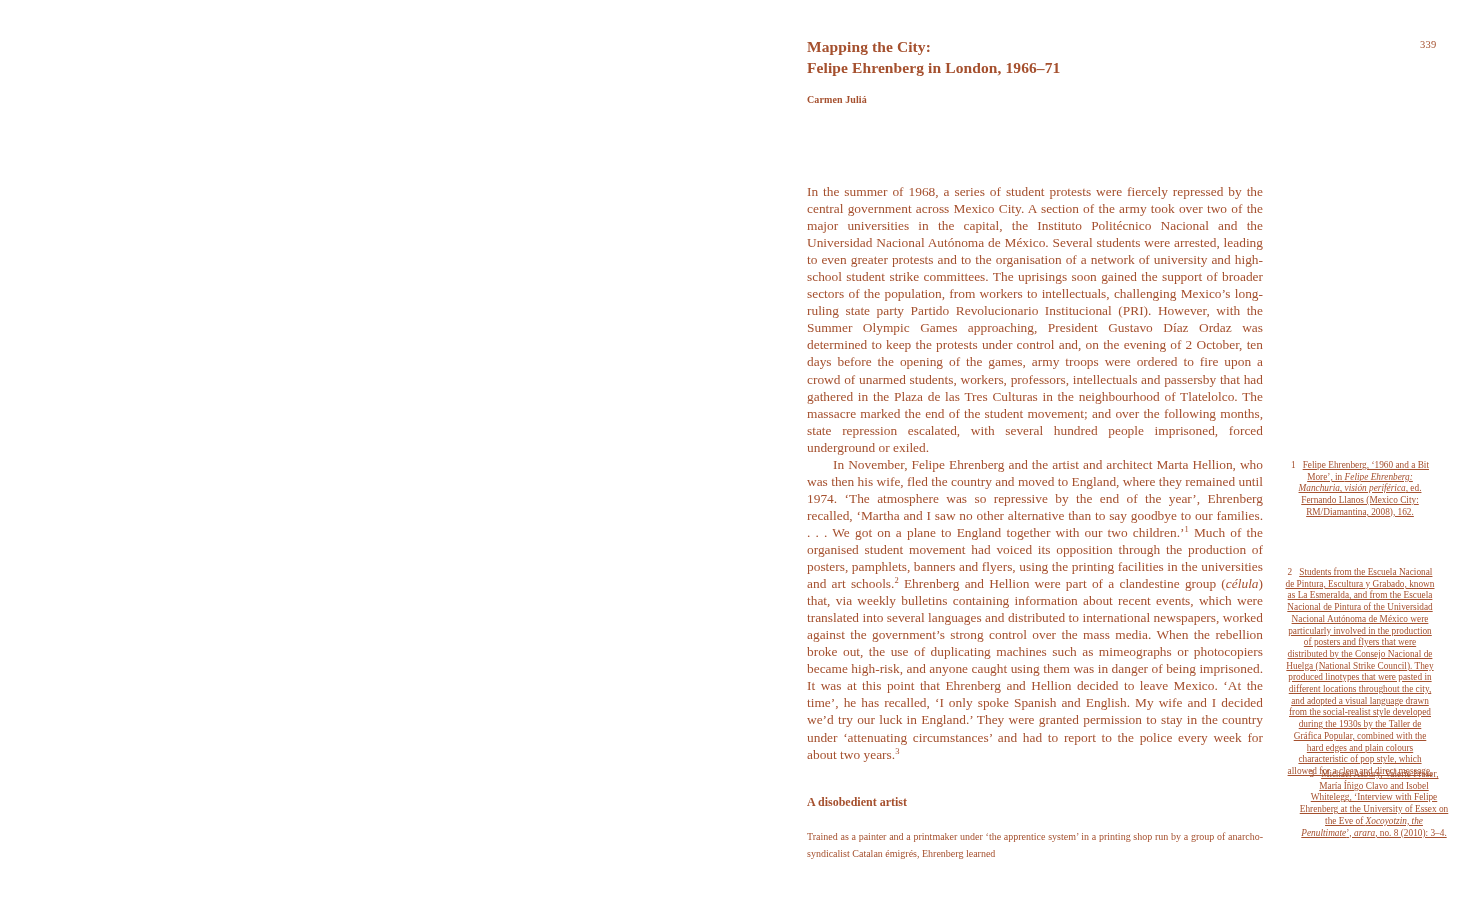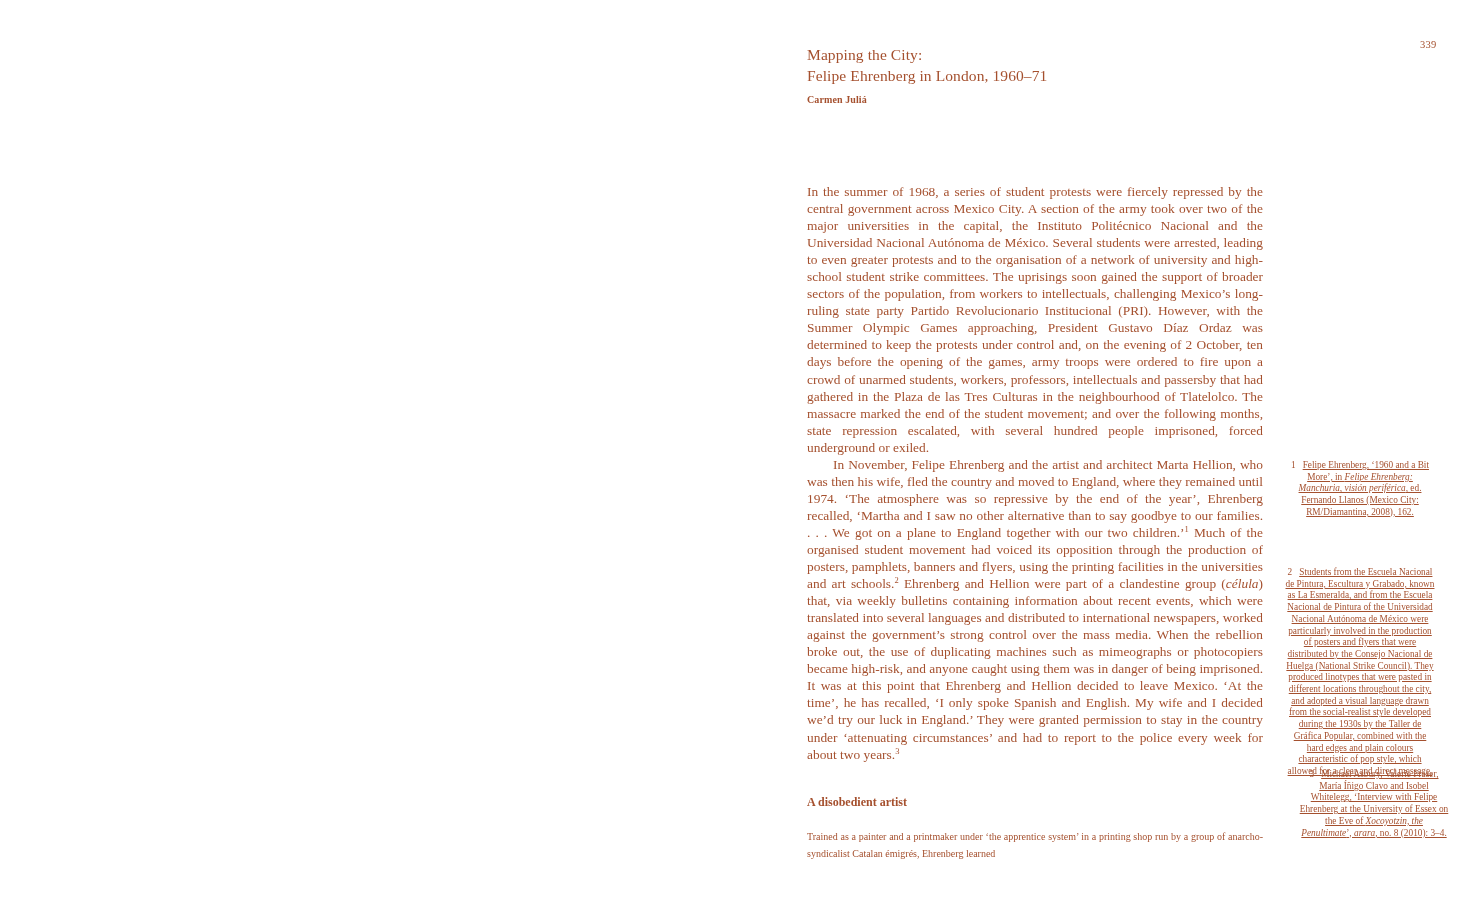--- a/index.html
+++ b/index.html
@@ -26,24 +26,23 @@
     top: 39px;
     width: 40px;
     font-size: 10.5px;
     letter-spacing: 0.3px;
   }
   .title-block {
     position: absolute;
     left: 807px;
     top: 37px;
     font-size: 15.5px;
-    font-weight: normal;
+    font-weight: bold;
     line-height: 20.5px;
     letter-spacing: 0.1px;
-    margin-top: 8px;
   }
   .author {
     position: absolute;
     left: 807px;
     top: 94px;
     font-size: 10px;
     font-weight: bold;
     letter-spacing: 0.1px;
     font-family: Liberation Serif, serif;
   }
@@ -97,21 +96,21 @@
 </style>
 </head>
 <body>
 
 <div class="page">
 
   <div class="page-number">339</div>
 
   <div class="title-block">
     <div>Mapping the City:</div>
-    <div>Felipe Ehrenberg in London, 1960–71</div>
+    <div>Felipe Ehrenberg in London, 1966–71</div>
   </div>
 
   <div class="author">Carmen Juliá</div>
 
   <div class="body-text">
     <p><span>In the summer of 1968, a series of student protests were fiercely repressed by the central government across Mexico City. A section of the army took over two of the major universities in the capital, the Instituto Politécnico Nacional and the Universidad Nacional Autónoma de México. Several students were arrested, leading to even greater protests and to the organisation of a network of university and high-school student strike committees. The uprisings soon gained the support of broader sectors of the population, from workers to intellectuals, challenging Mexico’s long-ruling state party Partido Revolucionario Institucional (PRI). However, with the Summer Olympic Games approaching, President Gustavo Díaz Ordaz was determined to keep the protests under control and, on the evening of 2 October, ten days before the opening of the games, army troops were ordered to fire upon a crowd of unarmed students, workers, professors, intellectuals and passersby that had gathered in the Plaza de las Tres Culturas in the neighbourhood of Tlatelolco. The massacre marked the end of the student movement; and over the following months, state repression escalated, with several hundred people imprisoned, forced underground or exiled.</span></p>
     <p class="indented"><span>In November, Felipe Ehrenberg and the artist and architect Marta Hellion, who was then his wife, fled the country and moved to England, where they remained until 1974. ‘The atmosphere was so repressive by the end of the year’, Ehrenberg recalled, ‘Martha and I saw no other alternative than to say goodbye to our families. . . . We got on a plane to England together with our two children.’</span><sup>1</sup><span> Much of the organised student movement had voiced its opposition through the production of posters, pamphlets, banners and flyers, using the printing facilities in the universities and art schools.</span><sup>2</sup><span> Ehrenberg and Hellion were part of a clandestine group (</span><i>célula</i><span>) that, via weekly bulletins containing information about recent events, which were translated into several languages and distributed to international newspapers, worked against the government’s strong control over the mass media. When the rebellion broke out, the use of duplicating machines such as mimeographs or photocopiers became high-risk, and anyone caught using them was in danger of being imprisoned. It was at this point that Ehrenberg and Hellion decided to leave Mexico. ‘At the time’, he has recalled, ‘I only spoke Spanish and English. My wife and I decided we’d try our luck in England.’ They were granted permission to stay in the country under ‘attenuating circumstances’ and had to report to the police every week for about two years.</span><sup>3</sup></p>
   </div>
 
   <div class="section-heading">A disobedient artist</div>

